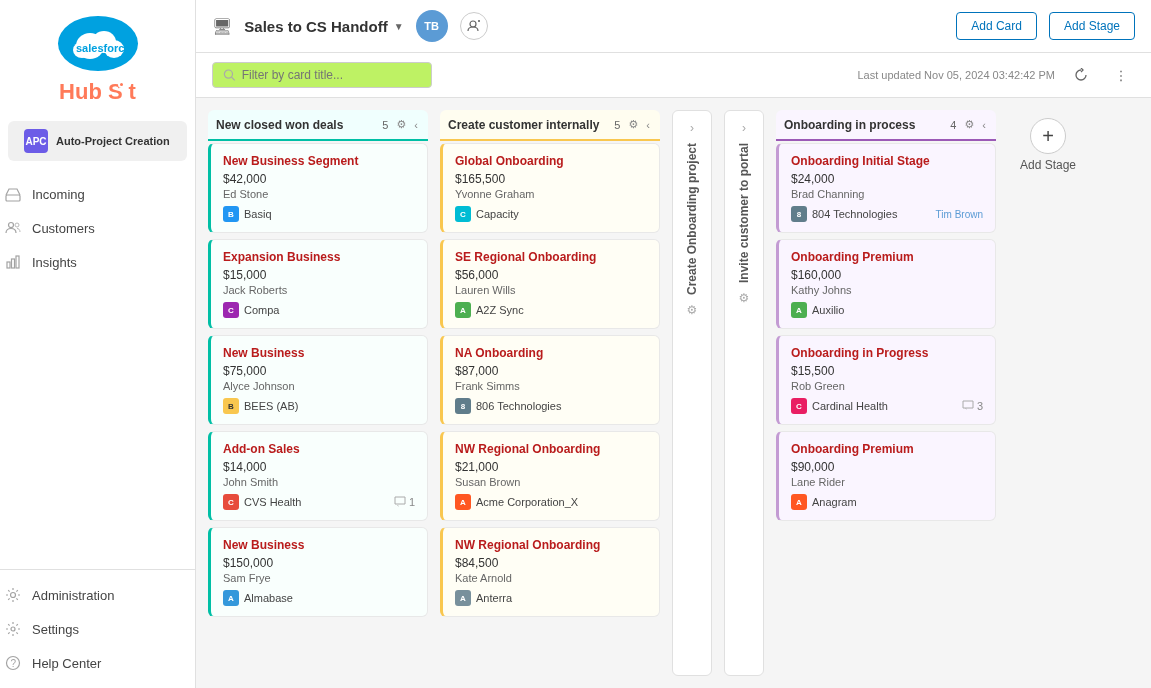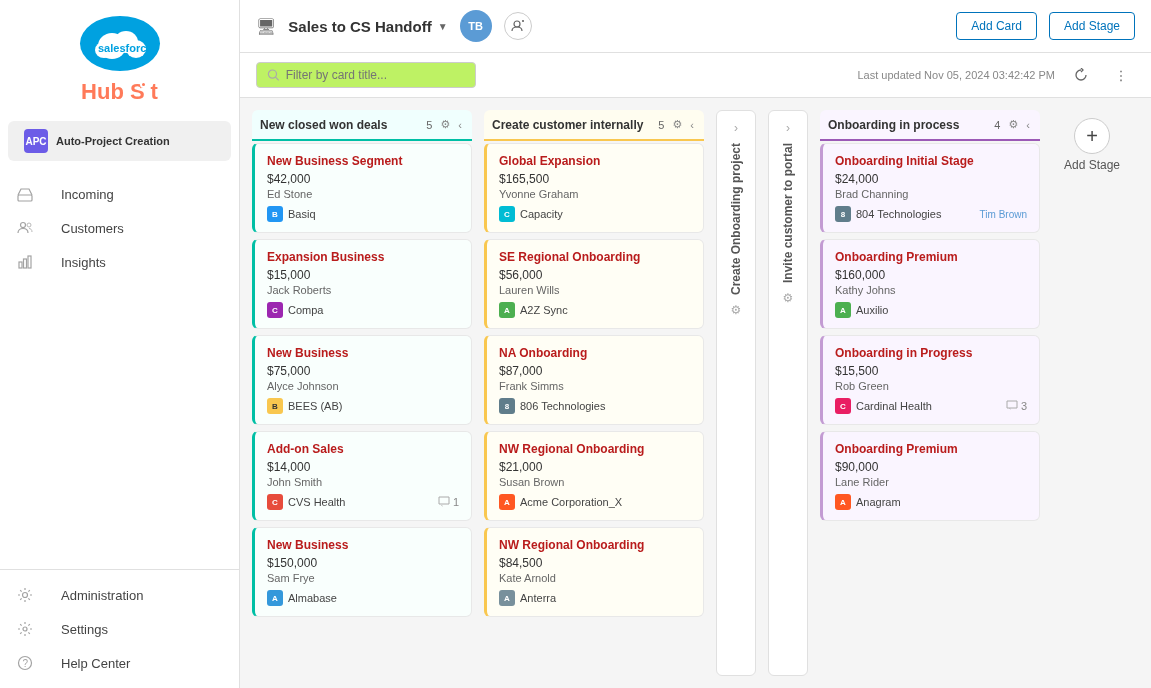--- a/index.html
+++ b/index.html
@@ -1,28 +1,28 @@
 <!DOCTYPE html>
 <html><head>
   <meta charset="utf-8">
   <style>
     * { box-sizing: border-box; margin: 0; padding: 0; }
     body { font-family: -apple-system, BlinkMacSystemFont, 'Segoe UI', sans-serif; background: #f5f5f5; display: flex; height: 688px; overflow: hidden; font-size: 13px; }
 
     
-    .sidebar { width: 240px; background: #fff; display: flex; flex-direction: column; border-right: 1px solid #e0e0e0; flex-shrink: 0; }
+    .sidebar { width: 196px; background: #fff; display: flex; flex-direction: column; border-right: 1px solid #e0e0e0; flex-shrink: 0; }
     .sidebar-logo { padding: 16px; display: flex; flex-direction: column; align-items: center; }
     .sf-logo { width: 80px; height: 55px; background: #00a1e0; border-radius: 50%; display: flex; align-items: center; justify-content: center; }
     .sf-logo svg { width: 60px; height: 40px; }
     .hubspot-logo { display: flex; align-items: center; gap: 6px; margin-top: 8px; font-size: 22px; font-weight: 700; color: #ff7a59; }
     .sidebar-app { display: flex; align-items: center; gap: 8px; padding: 8px 16px; background: #f0f0f0; margin: 0 8px 8px; border-radius: 6px; }
     .sidebar-app-icon { width: 24px; height: 24px; background: #6c5ce7; border-radius: 4px; display: flex; align-items: center; justify-content: center; color: white; font-size: 10px; font-weight: bold; }
     .sidebar-app-text { font-size: 11px; font-weight: 600; color: #333; }
     .sidebar-nav { flex: 1; padding: 8px 0; }
-    .nav-item { display: flex; align-items: center; gap: 27px; padding: 8px 16px; cursor: pointer; color: #444; font-size: 13px; }
+    .nav-item { display: flex; align-items: center; gap: 10px; padding: 8px 4px; cursor: pointer; color: #444; font-size: 13px; }
     .nav-item .nav-icon { width: 18px; height: 18px; opacity: 0.6; display: flex; align-items: center; justify-content: center; }
     .sidebar-bottom { padding: 8px 0; border-top: 1px solid #e0e0e0; }
 
     
     .main { flex: 1; display: flex; flex-direction: column; overflow: hidden; }
 
     
     .header { background: #fff; border-bottom: 1px solid #e0e0e0; padding: 10px 16px; display: flex; align-items: center; gap: 12px; flex-shrink: 0; }
     .header-icon { color: #666; font-size: 16px; }
     .header-title { font-size: 15px; font-weight: 600; color: #333; display: flex; align-items: center; gap: 6px; }
@@ -298,21 +298,21 @@
       <div class="stage-header">
         <span class="stage-title">Create customer internally</span>
         <span class="stage-count">5</span>
         <div class="stage-actions">
           <span class="stage-action-btn">⚙</span>
           <span class="stage-action-btn">‹</span>
         </div>
       </div>
       <div class="cards-container">
         <div class="card">
-          <div class="card-title">Global Expansion</div>
+          <div class="card-title">Global Onboarding</div>
           <div class="card-amount">$165,500</div>
           <div class="card-person">Yvonne Graham</div>
           <div class="card-footer">
             <div class="card-company">
               <div class="company-logo" style="background:#00bcd4;">C</div>
               <span>Capacity</span>
             </div>
           </div>
         </div>
         <div class="card">

